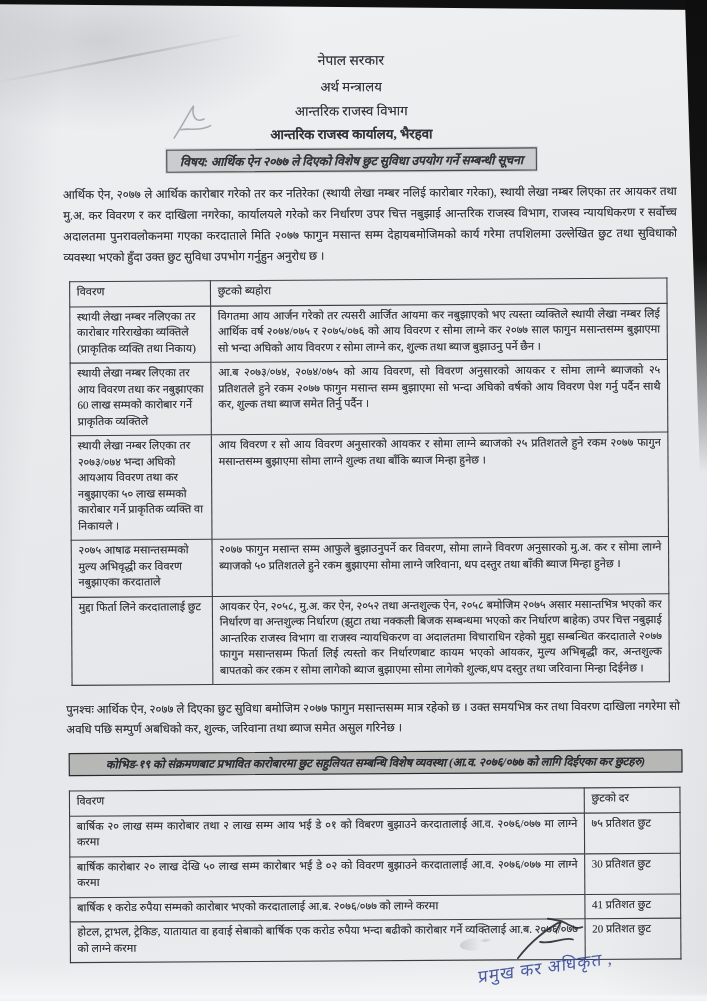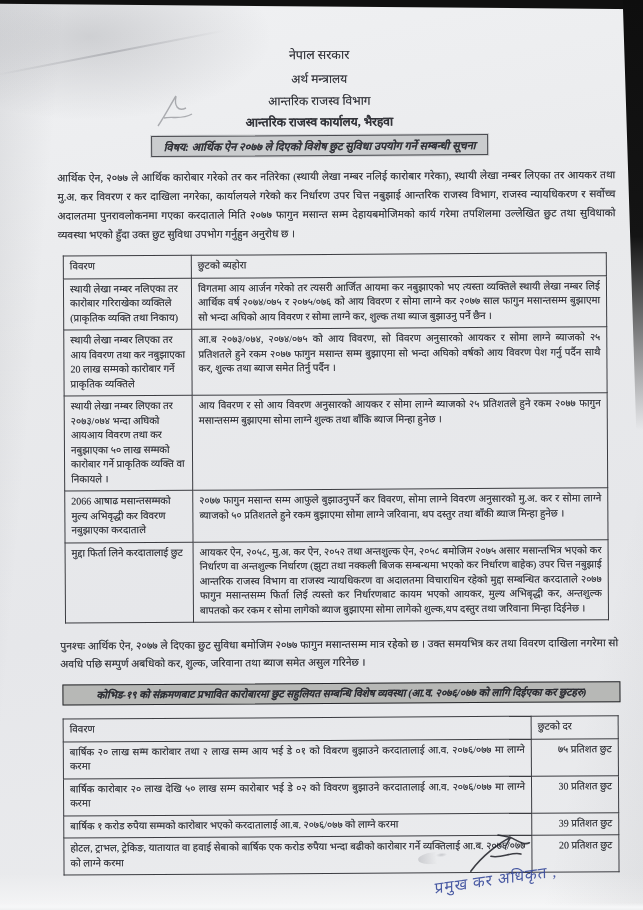--- a/index.html
+++ b/index.html
@@ -56,21 +56,21 @@
   table{border-collapse:collapse;table-layout:fixed;}
   .t1{margin:11px 0 0 64px;width:544px;}
   .t2{margin:13px 0 0 61px;width:556px;}
   th,td{
     border:1px solid #3c3d42;vertical-align:top;text-align:left;
     font-weight:normal;font-size:10px;line-height:14.5px;padding:3px 6px 4px 6px;
   }
   .t1 col.c1{width:128px;}
   .t2 col.c1{width:468px;}
   .t1 td.rt, .t2 td{text-align:justify;}
-  .t2 td.rate{text-align:right;}
+  .t2 td.rate{text-align:left;}
   .postscript{
     margin:14px 26px 0 59px;font-size:10.5px;line-height:18px;text-align:justify;
   }
   .covid-banner{
     margin:11px 24px 0 61px;
     border:1.5px solid #27282c;background:#b7b8b6;
     padding:2px 6px 3px 6px;text-align:center;
     font-size:10.3px;font-style:italic;font-weight:bold;color:#2c2d33;
   }
   .signature{
@@ -127,29 +127,29 @@
           <th>विवरण</th>
           <th>छुटको ब्यहोरा</th>
         </tr>
       </thead>
       <tbody>
         <tr>
           <td>स्थायी लेखा नम्बर नलिएका तर कारोबार गरिराखेका व्यक्तिले (प्राकृतिक व्यक्ति तथा निकाय)</td>
           <td class="rt">विगतमा आय आर्जन गरेको तर त्यसरी आर्जित आयमा कर नबुझाएको भए त्यस्ता व्यक्तिले स्थायी लेखा नम्बर लिई आर्थिक वर्ष २०७४/०७५ र २०७५/०७६ को आय विवरण र सोमा लाग्ने कर २०७७ साल फागुन मसान्तसम्म बुझाएमा सो भन्दा अघिको आय विवरण र सोमा लाग्ने कर, शुल्क तथा ब्याज बुझाउनु पर्ने छैन ।</td>
         </tr>
         <tr>
-          <td>स्थायी लेखा नम्बर लिएका तर आय विवरण तथा कर नबुझाएका 20 लाख सम्मको कारोबार गर्ने प्राकृतिक व्यक्तिले</td>
+          <td>स्थायी लेखा नम्बर लिएका तर आय विवरण तथा कर नबुझाएका 60 लाख सम्मको कारोबार गर्ने प्राकृतिक व्यक्तिले</td>
           <td class="rt">आ.ब २०७३/०७४, २०७४/०७५ को आय विवरण, सो विवरण अनुसारको आयकर र सोमा लाग्ने ब्याजको २५ प्रतिशतले हुने रकम २०७७ फागुन मसान्त सम्म बुझाएमा सो भन्दा अघिको वर्षको आय विवरण पेश गर्नु पर्दैन साथै कर, शुल्क तथा ब्याज समेत तिर्नु पर्दैन ।</td>
         </tr>
         <tr>
           <td>स्थायी लेखा नम्बर लिएका तर २०७३/०७४ भन्दा अघिको आयआय विवरण तथा कर नबुझाएका ५० लाख सम्मको कारोबार गर्ने  प्राकृतिक व्यक्ति वा निकायले ।</td>
           <td class="rt">आय विवरण र सो आय विवरण अनुसारको आयकर र सोमा लाग्ने ब्याजको २५ प्रतिशतले हुने रकम २०७७ फागुन मसान्तसम्म बुझाएमा सोमा लाग्ने शुल्क तथा बाँकि ब्याज मिन्हा हुनेछ ।</td>
         </tr>
         <tr>
-          <td>2066 आषाढ मसान्तसम्मको मुल्य अभिवृद्धी कर विवरण नबुझाएका करदाताले</td>
+          <td>२०७५ आषाढ मसान्तसम्मको मुल्य अभिवृद्धी कर विवरण नबुझाएका करदाताले</td>
           <td class="rt">२०७७ फागुन मसान्त सम्म आफुले बुझाउनुपर्ने कर विवरण, सोमा लाग्ने विवरण अनुसारको मु.अ. कर र सोमा लाग्ने ब्याजको ५० प्रतिशतले हुने रकम बुझाएमा सोमा लाग्ने जरिवाना, थप दस्तुर तथा बाँकी ब्याज मिन्हा हुनेछ ।</td>
         </tr>
         <tr>
           <td>मुद्दा फिर्ता लिने करदातालाई छुट</td>
           <td class="rt">आयकर ऐन, २०५८, मु.अ. कर ऐन, २०५२ तथा अन्तशुल्क ऐन, २०५८ बमोजिम २०७५ असार मसान्तभित्र भएको कर निर्धारण वा अन्तशुल्क निर्धारण (झुटा तथा नक्कली बिजक सम्बन्धमा भएको कर निर्धारण बाहेक) उपर चित्त नबुझाई आन्तरिक राजस्व विभाग वा राजस्व न्यायधिकरण वा अदालतमा विचाराधिन रहेको मुद्दा सम्बन्धित करदाताले २०७७ फागुन मसान्तसम्म फिर्ता लिई त्यस्तो कर निर्धारणबाट कायम भएको आयकर, मुल्य अभिबृद्धी कर, अन्तशुल्क बापतको कर रकम र सोमा लागेको ब्याज बुझाएमा सोमा लागेको शुल्क,थप दस्तुर तथा जरिवाना मिन्हा दिईनेछ ।</td>
         </tr>
       </tbody>
     </table>
 
     <p class="postscript">पुनश्चः आर्थिक ऐन, २०७७ ले दिएका छुट सुविधा बमोजिम २०७७ फागुन मसान्तसम्म मात्र रहेको छ ।  उक्त समयभित्र कर तथा विवरण दाखिला नगरेमा सो अवधि पछि सम्पुर्ण अबधिको कर, शुल्क, जरिवाना तथा ब्याज समेत असुल गरिनेछ ।</p>
@@ -171,21 +171,21 @@
         <tr>
           <td>बार्षिक २० लाख सम्म कारोबार तथा २ लाख सम्म आय भई डे ०१ को  विबरण बुझाउने करदातालाई आ.व. २०७६/०७७ मा लाग्ने करमा</td>
           <td class="rate">७५ प्रतिशत छुट</td>
         </tr>
         <tr>
           <td>बार्षिक कारोबार २० लाख देखि ५० लाख सम्म कारोबार भई डे ०२ को विवरण बुझाउने करदातालाई आ.व. २०७६/०७७ मा लाग्ने करमा</td>
           <td class="rate">30 प्रतिशत छुट</td>
         </tr>
         <tr>
           <td>बार्षिक १ करोड रुपैया सम्मको कारोबार भएको करदातालाई आ.ब. २०७६/०७७ को लाग्ने करमा</td>
-          <td class="rate">39 प्रतिशत छुट</td>
+          <td class="rate">41 प्रतिशत छुट</td>
         </tr>
         <tr>
           <td>होटल, ट्राभल, ट्रेकिङ, यातायात वा हवाई सेबाको बार्षिक एक करोड रुपैया भन्दा बढीको कारोबार गर्ने व्यक्तिलाई आ.ब. २०७६/०७७ को लाग्ने करमा</td>
           <td class="rate">20 प्रतिशत छुट</td>
         </tr>
       </tbody>
     </table>
 
   </div>
 

